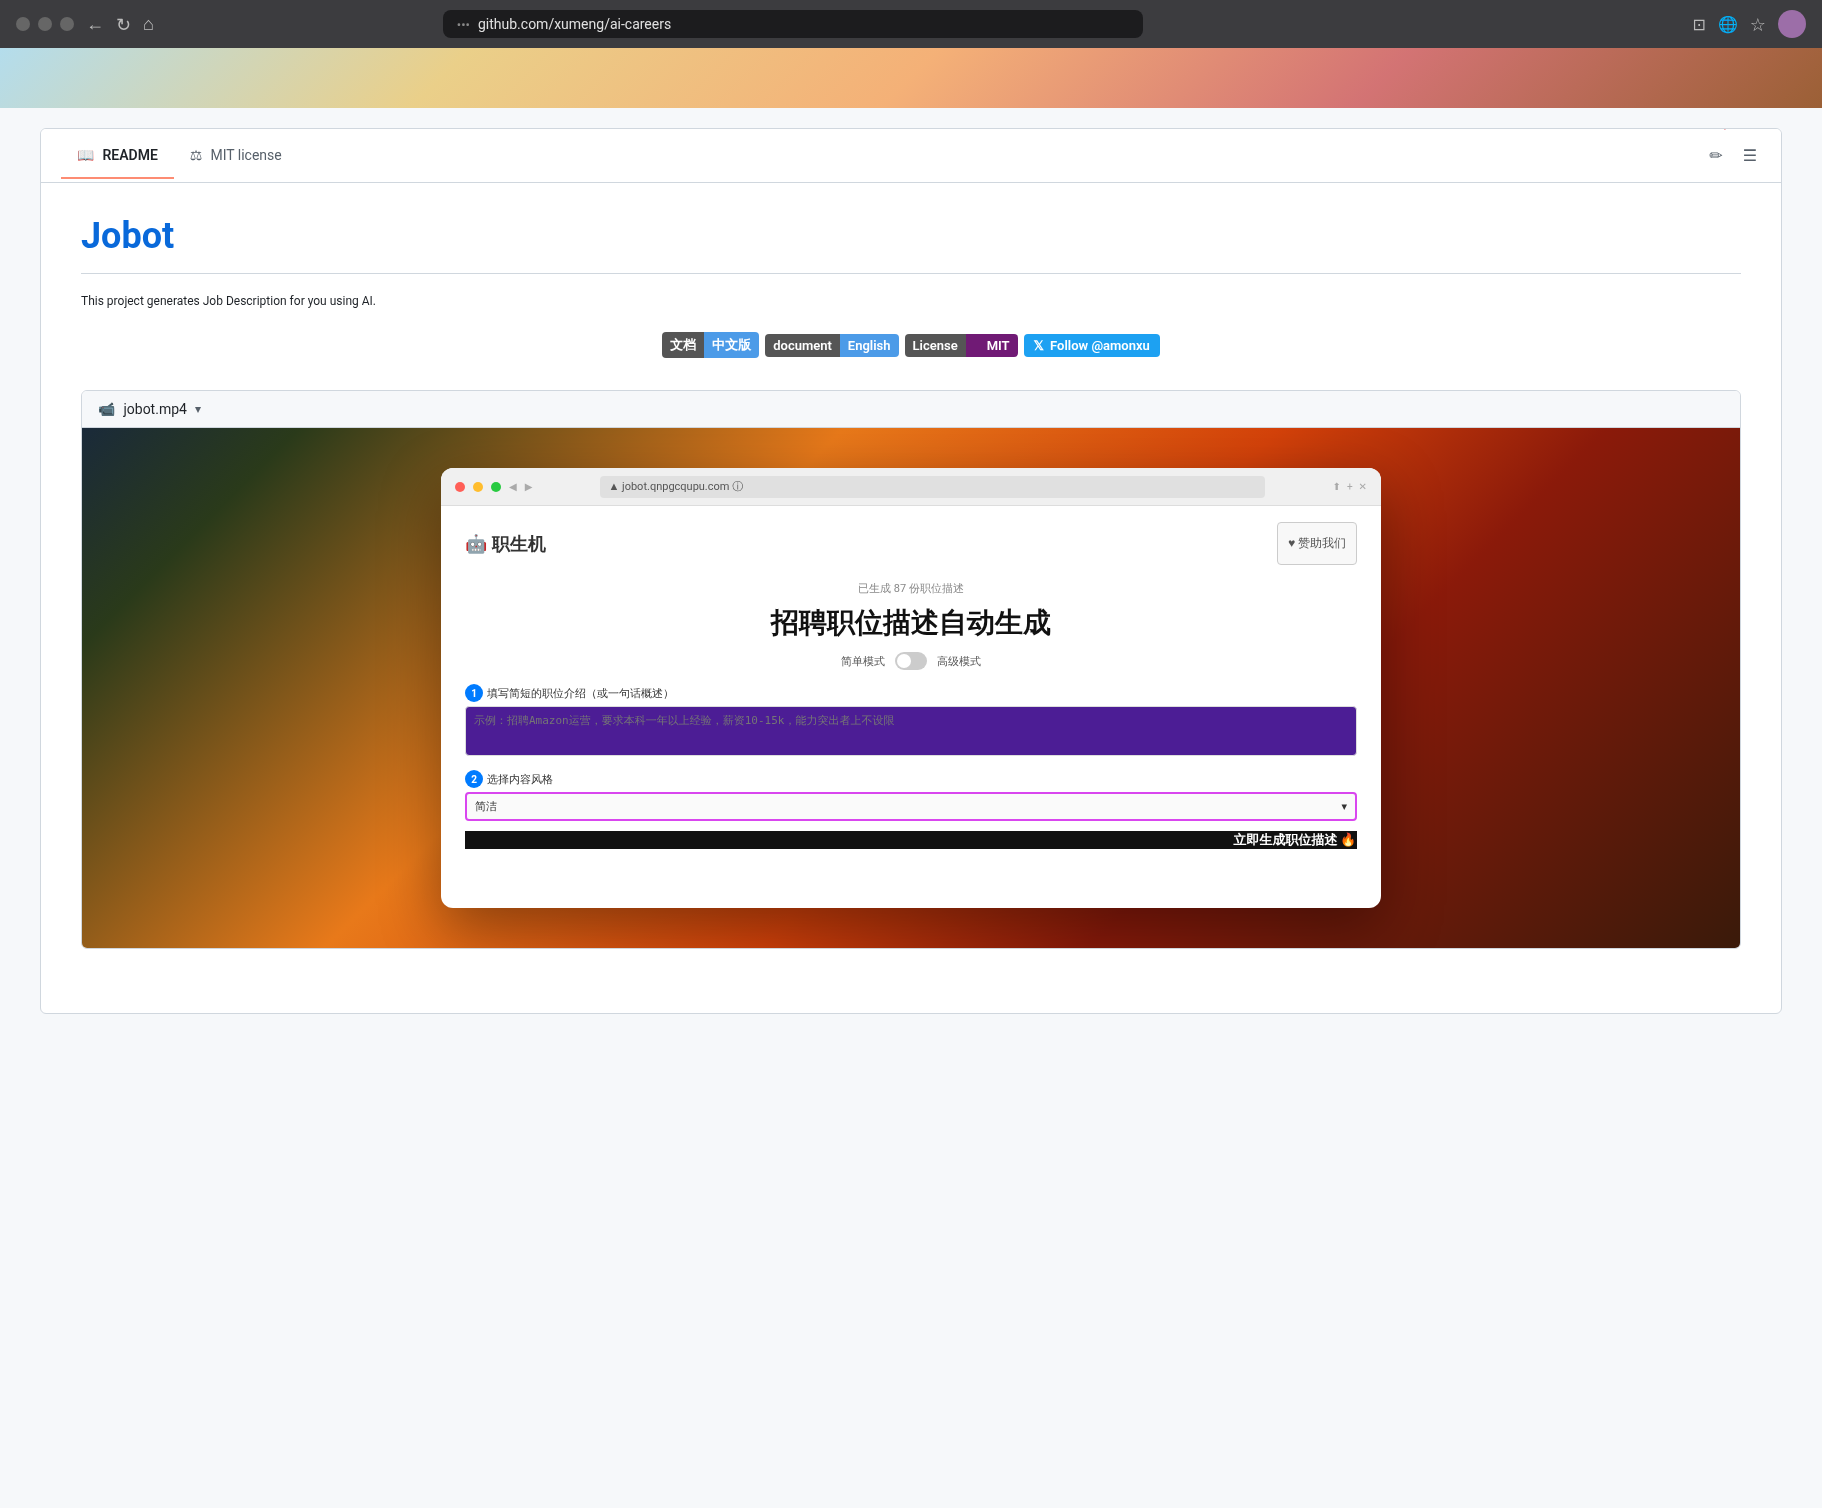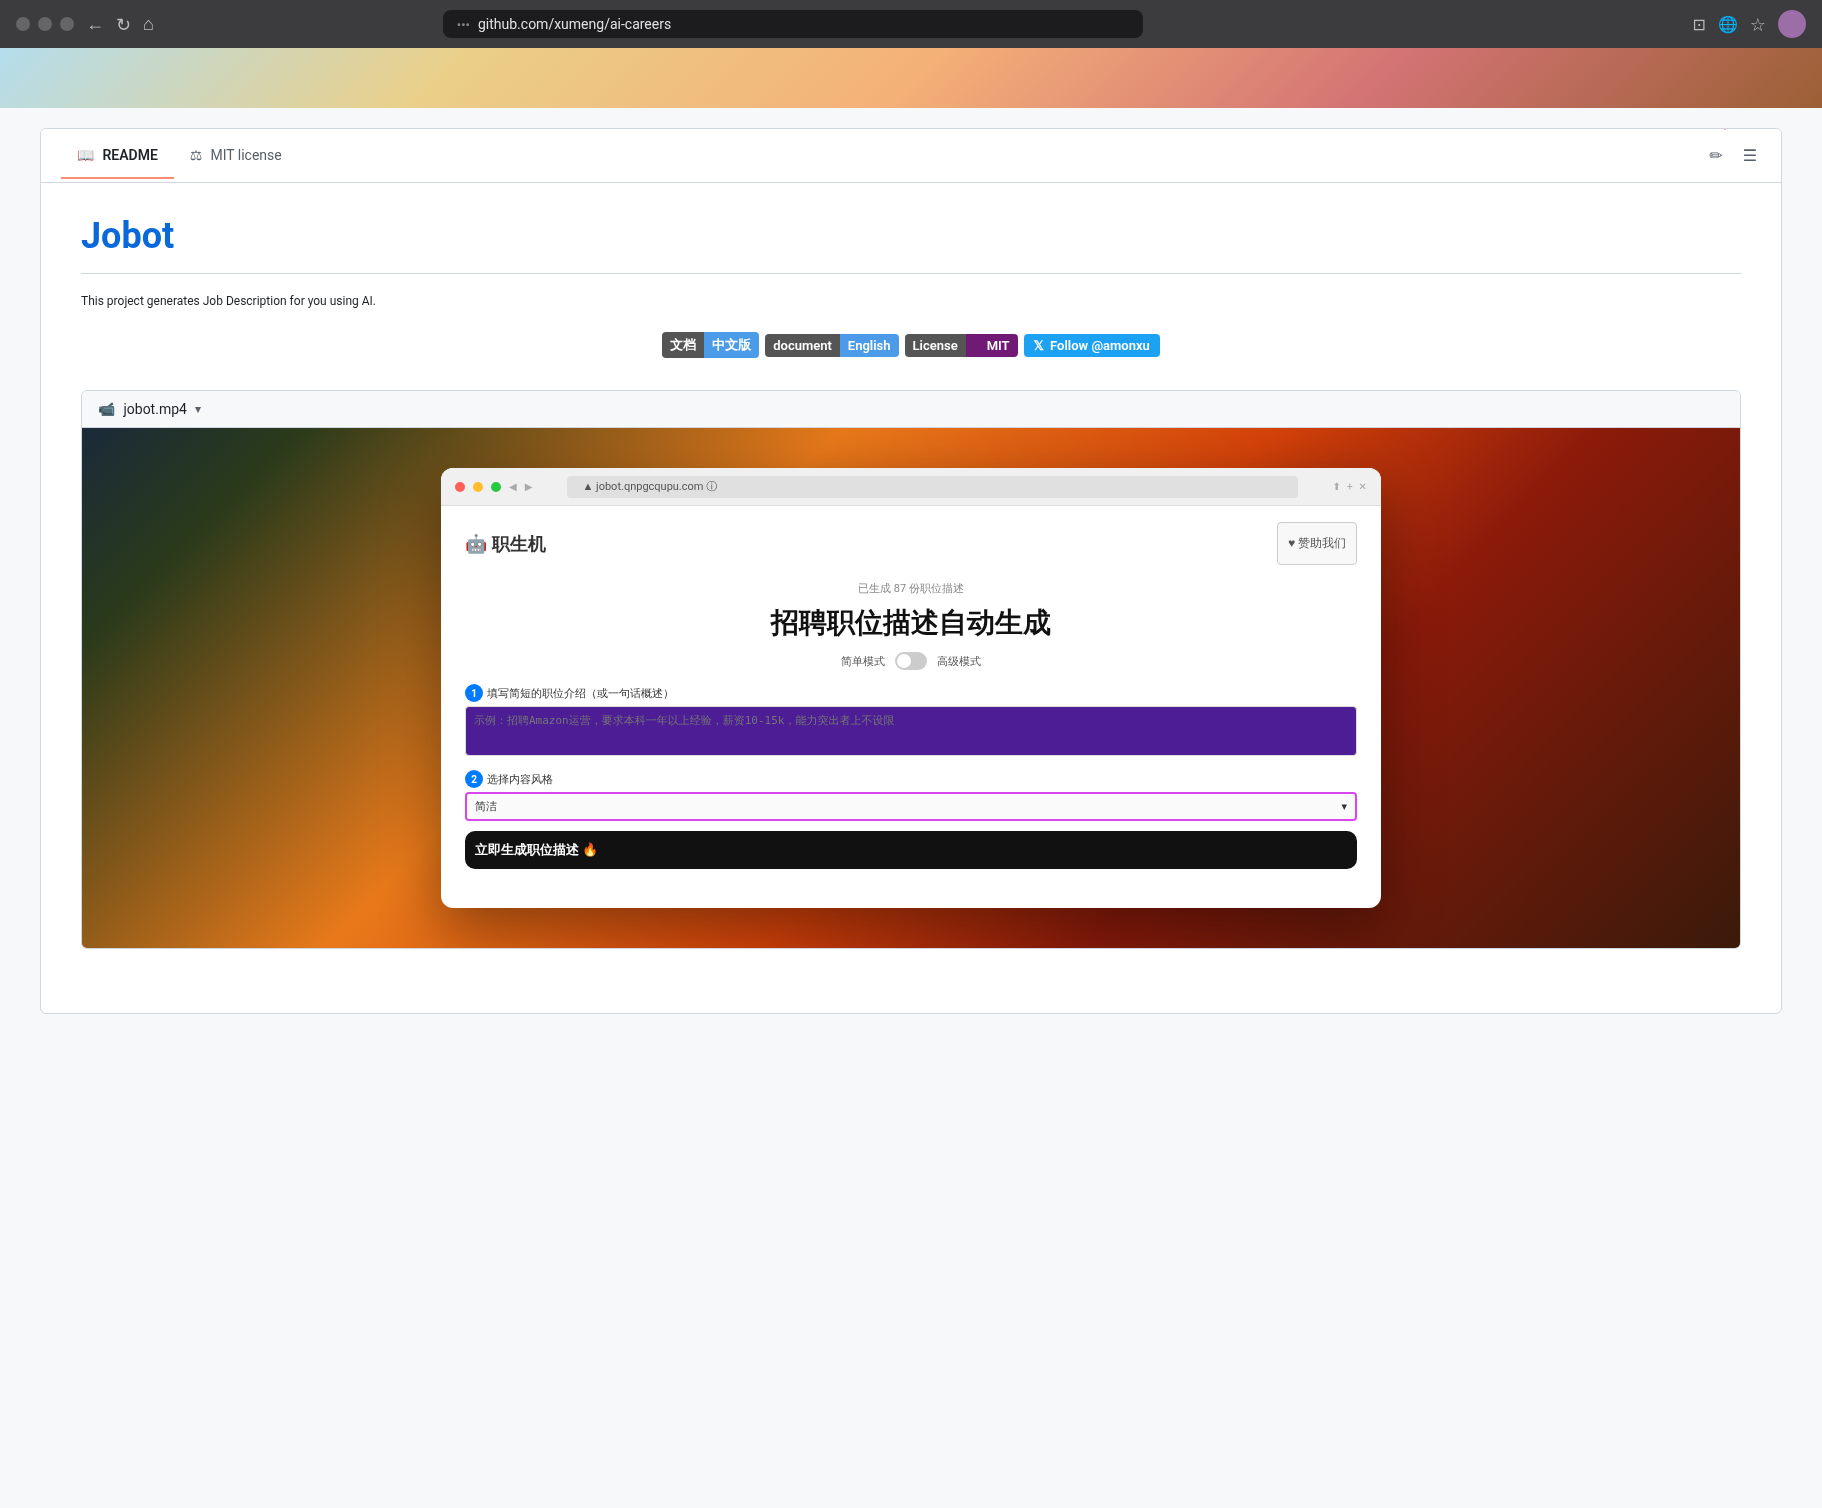--- a/index.html
+++ b/index.html
@@ -238,24 +238,24 @@
     .app-dot-red { background: #ff5f57; }
     .app-dot-yellow { background: #ffbd2e; }
     .app-dot-green { background: #28ca41; }
     .app-address {
       flex: 1;
       background: #e0e0e0;
       border-radius: 4px;
       height: 22px;
       display: flex;
       align-items: center;
-      padding: 0 15px;
+      padding: 0 8px;
       font-size: 11px;
       color: #555;
-      margin: 0 27px;
+      margin: 0 60px;
     }
     .app-content {
       padding: 16px 24px;
       height: calc(100% - 38px);
       overflow: hidden;
     }
     .app-nav {
       display: flex;
       align-items: center;
       justify-content: space-between;
@@ -354,29 +354,28 @@
       border: 2px solid #d946ef;
       border-radius: 4px;
       padding: 5px 8px;
       font-size: 11px;
       color: #333;
       background: #fafafa;
       margin-top: 4px;
     }
     .app-submit-btn {
       width: 100%;
-      padding: 10px;
       background: #111;
       color: #fff;
       border: none;
-      border-radius: 10px;
+      border-radius: 0;
       font-size: 13px;
       font-weight: 700;
       margin-top: 10px;
-      text-align: left;
+      text-align: right;
     }
 
     
     .arrow-annotation {
       position: relative;
     }
     .red-arrow-svg {
       position: absolute;
       right: 40px;
       top: -60px;

